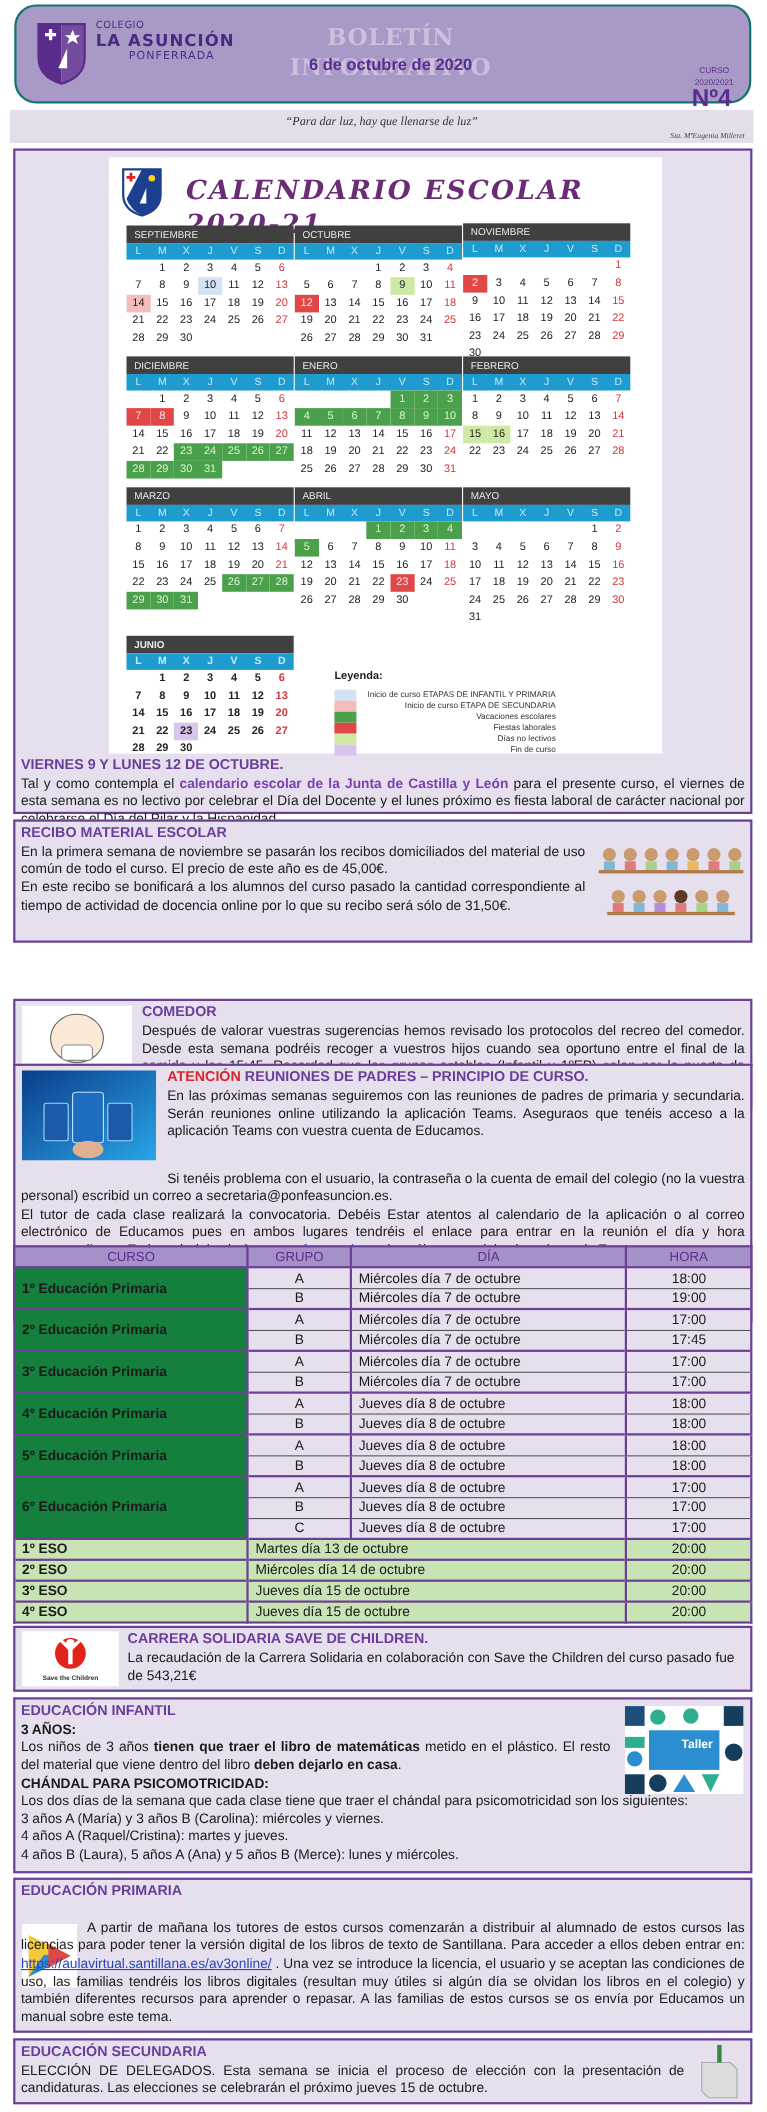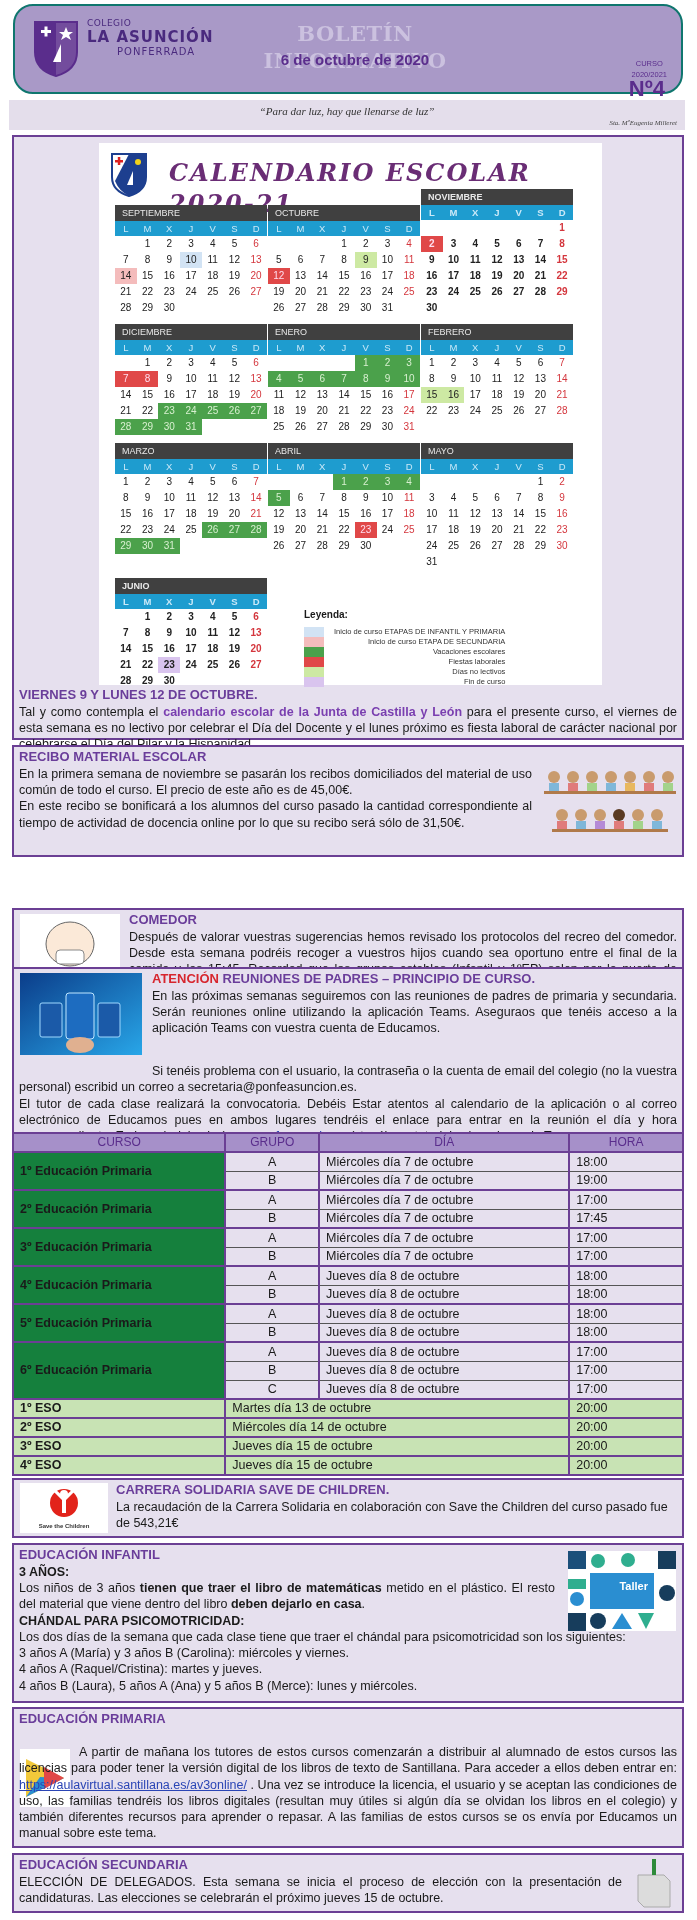--- a/index.html
+++ b/index.html
@@ -50,21 +50,21 @@
 
   .sec-text { position: absolute; left: 5px; right: 5px; }
 
   table.meet { border-collapse: collapse; width: 100%; font-size: 12.5px; }
   table.meet th { background: #a690c9; color: #5a2d8c; font-weight: normal; font-size: 12px; border: 2px solid #6b3f94; height: 19px; }
   table.meet td { border-left: 2px solid #6b3f94; border-right: 2px solid #6b3f94; height: 19px; padding: 0 6px; }
   table.meet tr.grpstart td { border-top: 2px solid #6b3f94; }
   table.meet td.sub { border-top: 1px solid #555; }
   table.meet td.curso { font-weight: bold; background: #15803d; }
   table.meet td.c { text-align: center; }
-  table.meet td.hora { padding-right: 24px; }
+  table.meet td.hora { text-align: right; padding-right: 40px; }
   table.meet tr.eso td { background: #c8e3b4; border-top: 2px solid #6b3f94; font-weight: normal; }
   table.meet tr.eso td.curso { font-weight: bold; background: #c8e3b4; }
   .link { color: #2b45b5; text-decoration: underline; }
 </style>
 </head>
 <body>
 
 <div class="header">
   <svg class="logo" viewBox="0 0 50 60">
     <path d="M4 4 L46 4 L46 34 Q46 52 25 58 Q4 52 4 34 Z" fill="#ffffff" stroke="#5a2d8c" stroke-width="2"></path>
@@ -192,21 +192,21 @@
             <span>24</span>
             <span class="sun">25</span>
             <span>26</span>
             <span>27</span>
             <span>28</span>
             <span>29</span>
             <span>30</span>
             <span>31</span>
           </div>
         </div>
-        <div class="month" style="left: 306px; top: 46px; font-weight: bold;">
+        <div class="month" style="left: 306px; top: 60px;">
           <div class="month-name">NOVIEMBRE</div>
           <div class="month-days-h">
             <span>L</span>
             <span>M</span>
             <span>X</span>
             <span>J</span>
             <span>V</span>
             <span>S</span>
             <span>D</span>
           </div>

